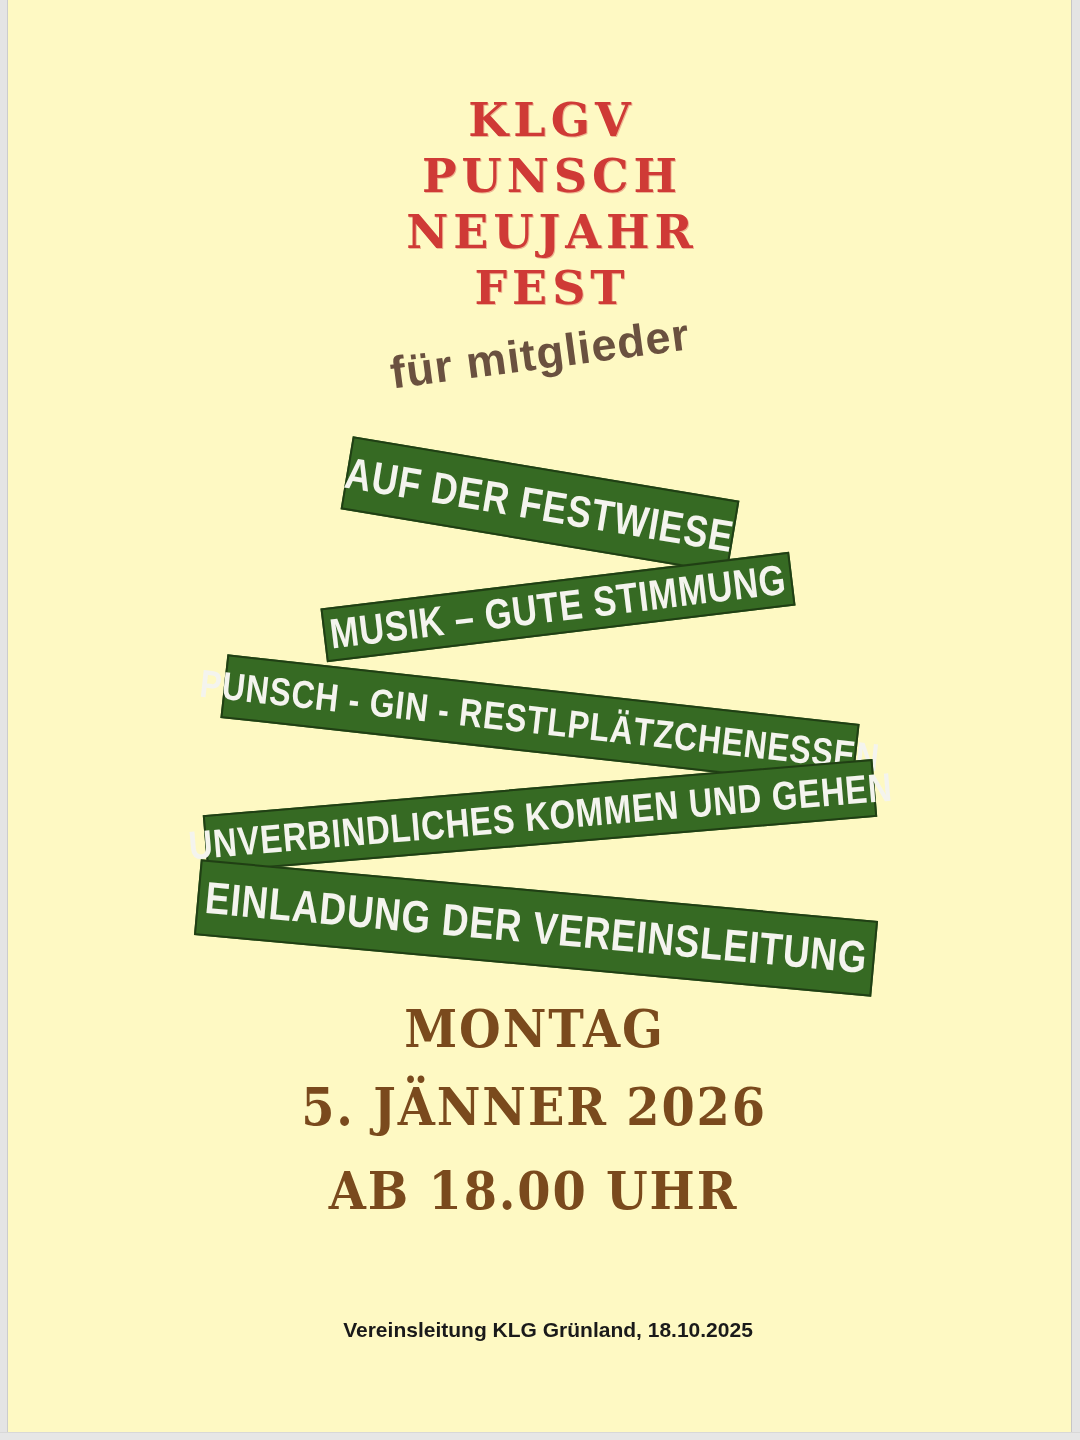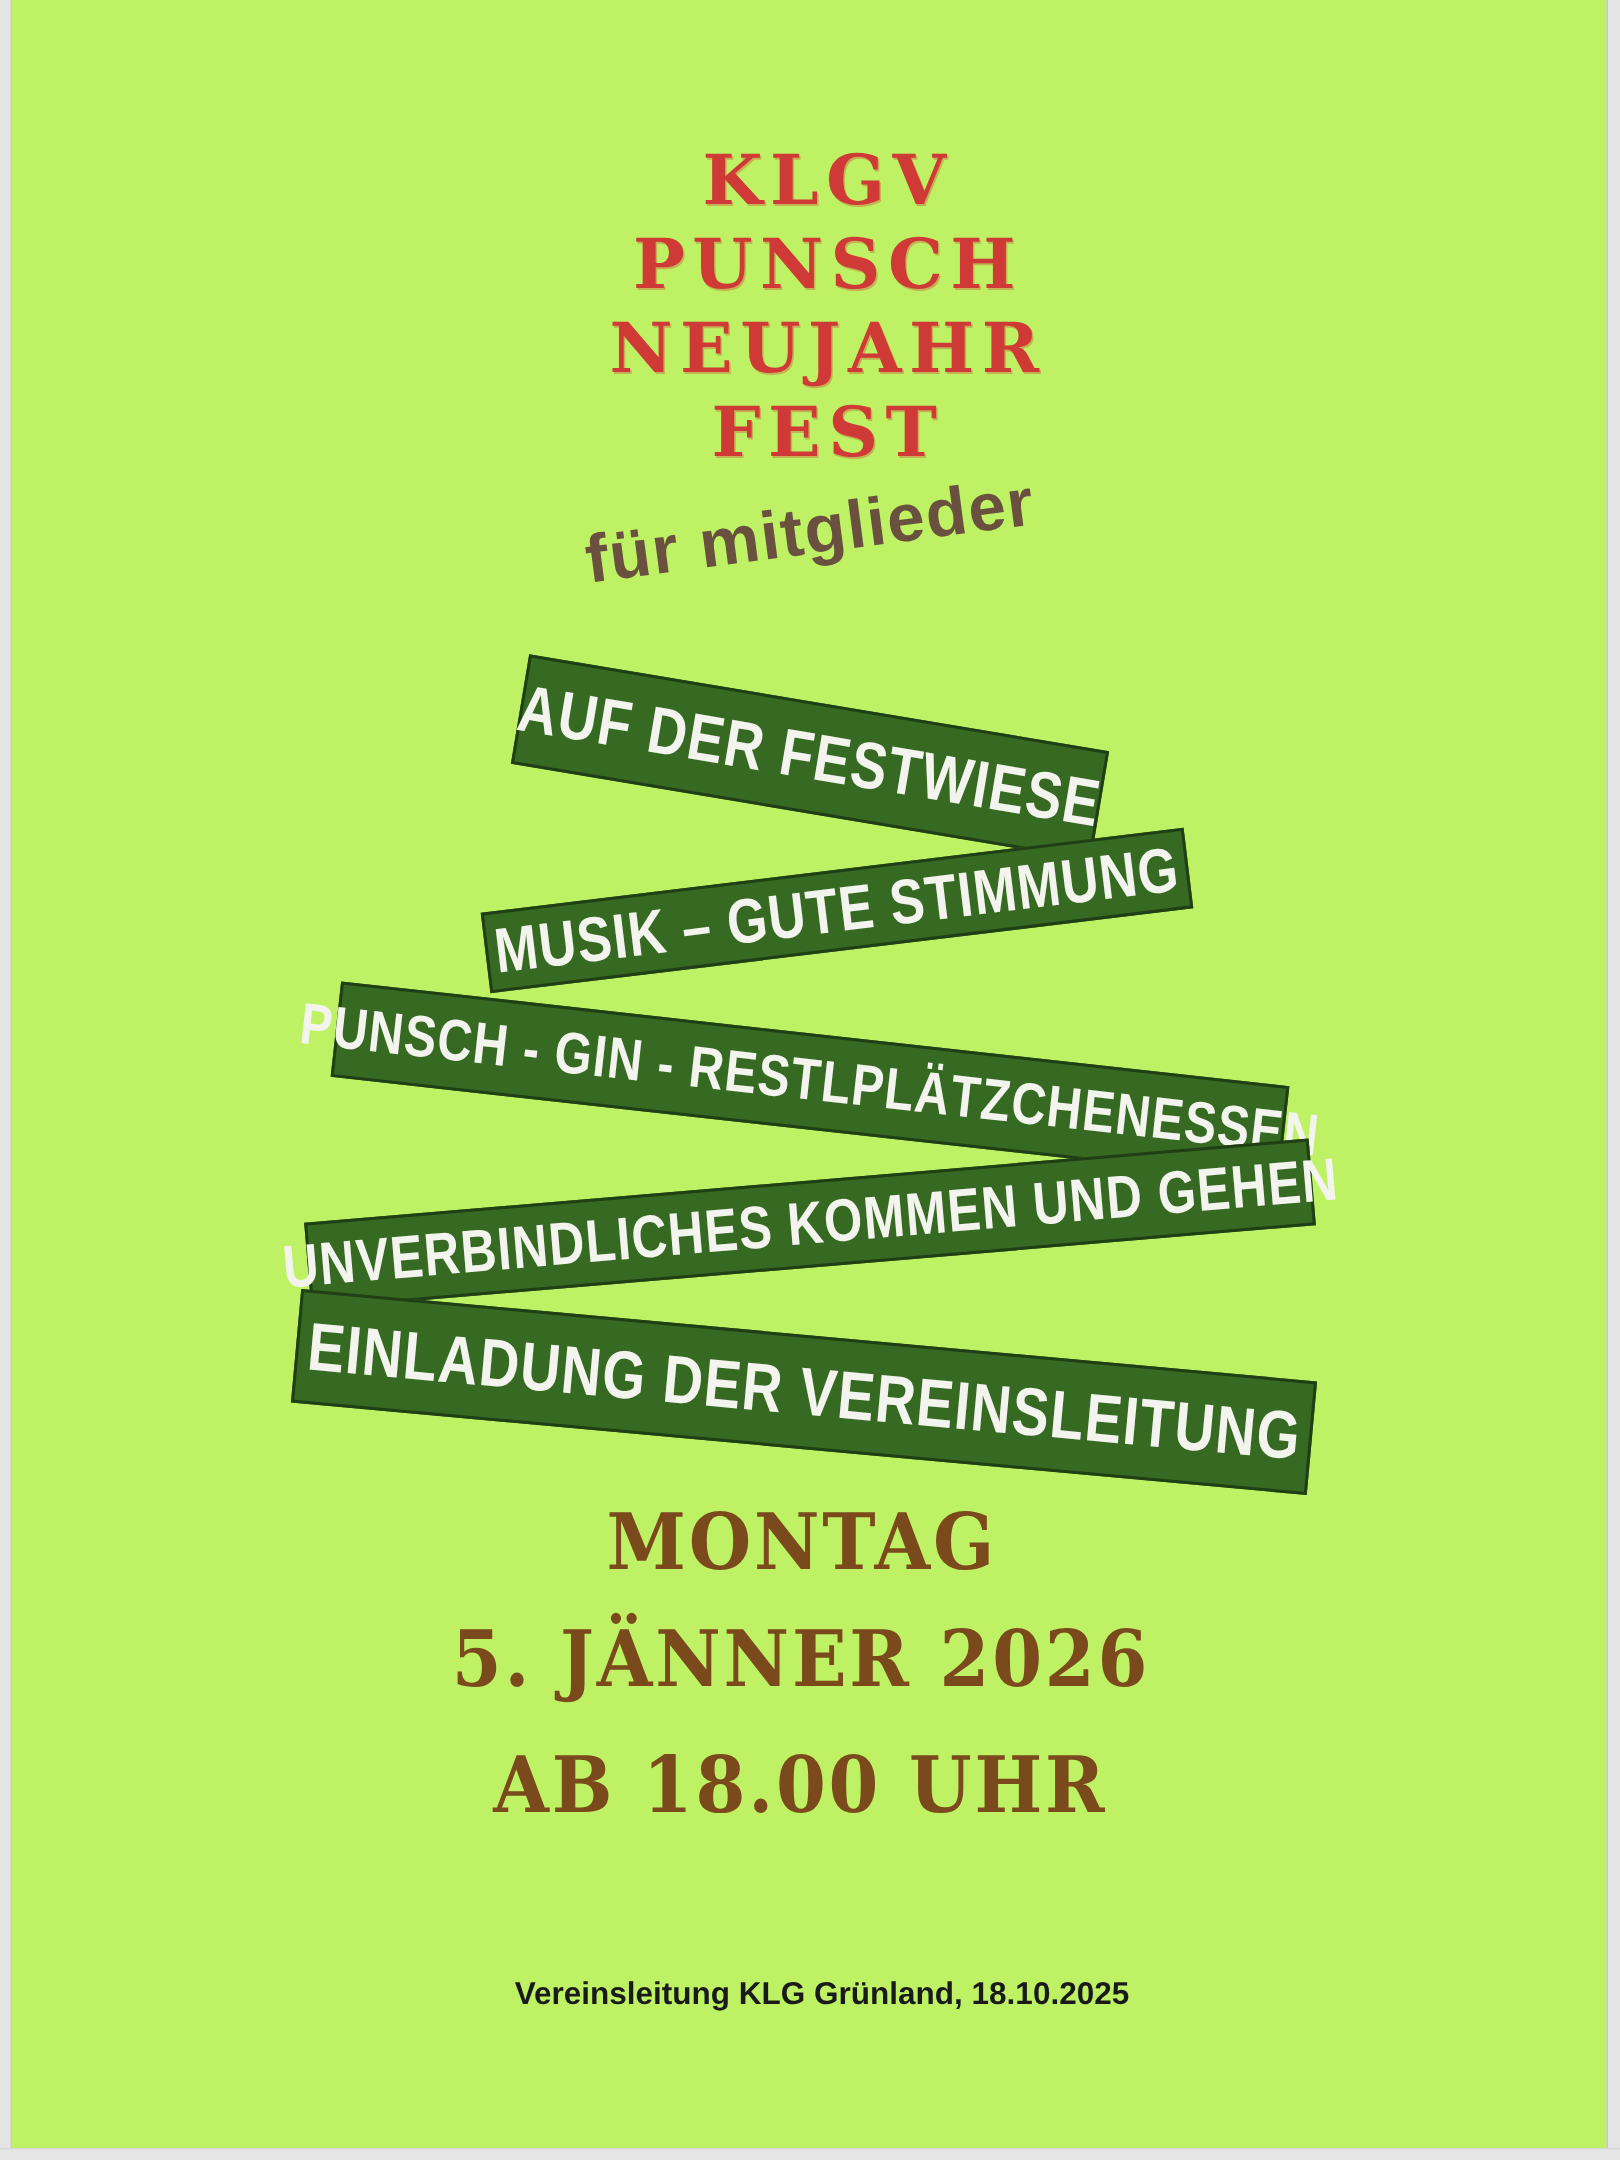--- a/index.html
+++ b/index.html
@@ -4,21 +4,21 @@
 <style>
   html, body {
     margin: 0;
     padding: 0;
     background: #ffffff;
   }
   .page {
     position: relative;
     width: 1080px;
     height: 1440px;
-    background: #bef264;
+    background: #fef9c3;
     overflow: hidden;
     font-family: "Liberation Sans", sans-serif;
   }
   
   .edge-left {
     position: absolute; left: 0; top: 0;
     width: 7px; height: 100%;
     background: #e4e4e4;
     border-right: 1px solid #cccccc;
   }

